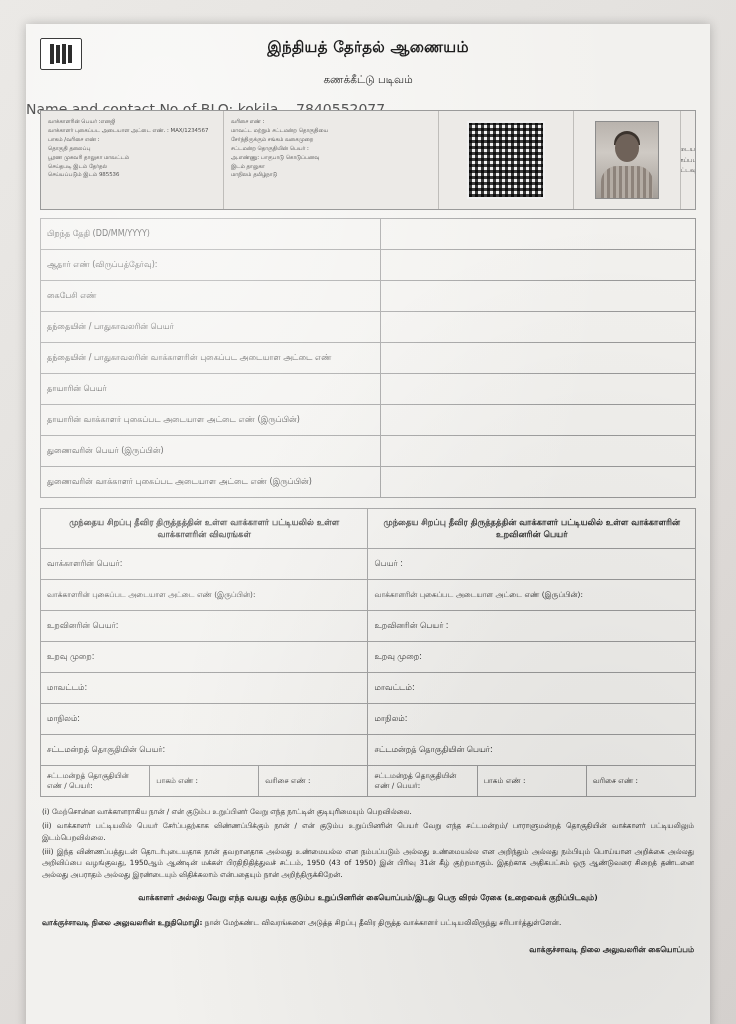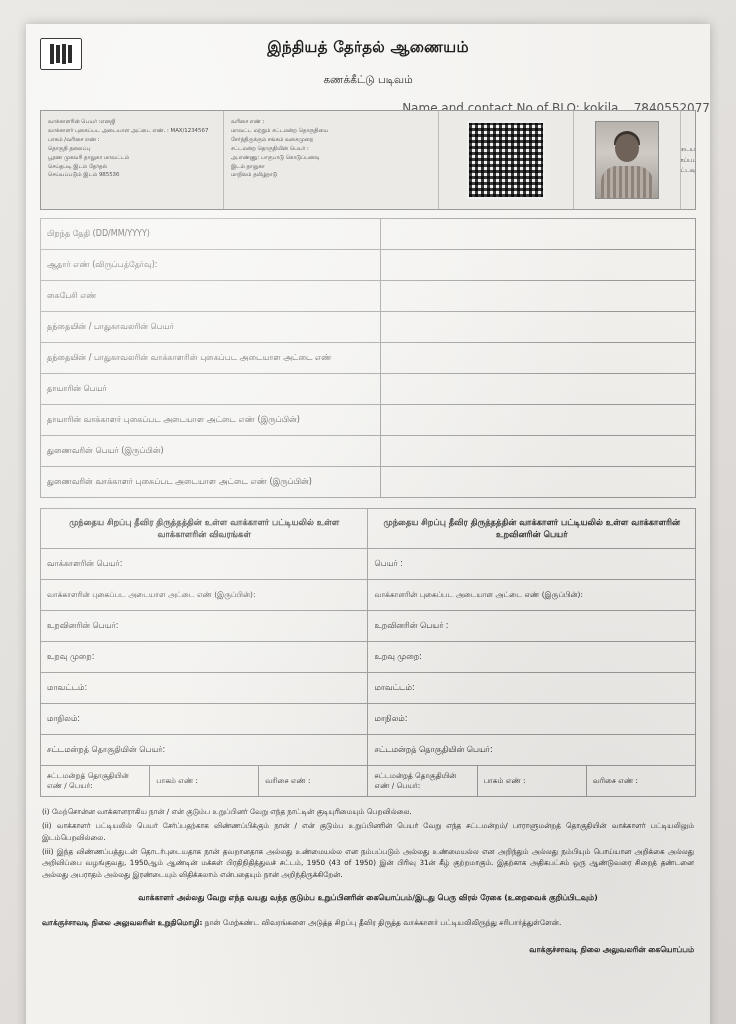--- a/index.html
+++ b/index.html
@@ -34,21 +34,21 @@
     border:1.6px solid #3b3b3b;border-radius:2px;background:#fff;
     display:flex;align-items:center;justify-content:center;gap:2px;
   }
   .emblem i{display:block;width:4px;height:18px;background:#2d2d2d;}
   .emblem i.a{height:20px}
   .title{
     text-align:center;font-size:15px;font-weight:bold;color:#1d1d1d;
     padding-top:14px;letter-spacing:.3px;
   }
   .subtitle{text-align:center;font-size:10.5px;color:#2a2a2a;margin-top:15px;}
-  .blo{text-align:right;font-size:12px;color:#555;margin-top:14px;}
+  .blo{text-align:left;font-size:14px;color:#555;margin-top:14px;}
   
   .band{
     position:relative;margin:0 14px;height:98px;
     border:1px solid #9a9a9a;background:#eceae7;
     display:flex;
   }
   .band .col{
     padding:6px 7px;font-size:5.4px;line-height:1.65;color:#4a4a4a;
     overflow:hidden;
   }

